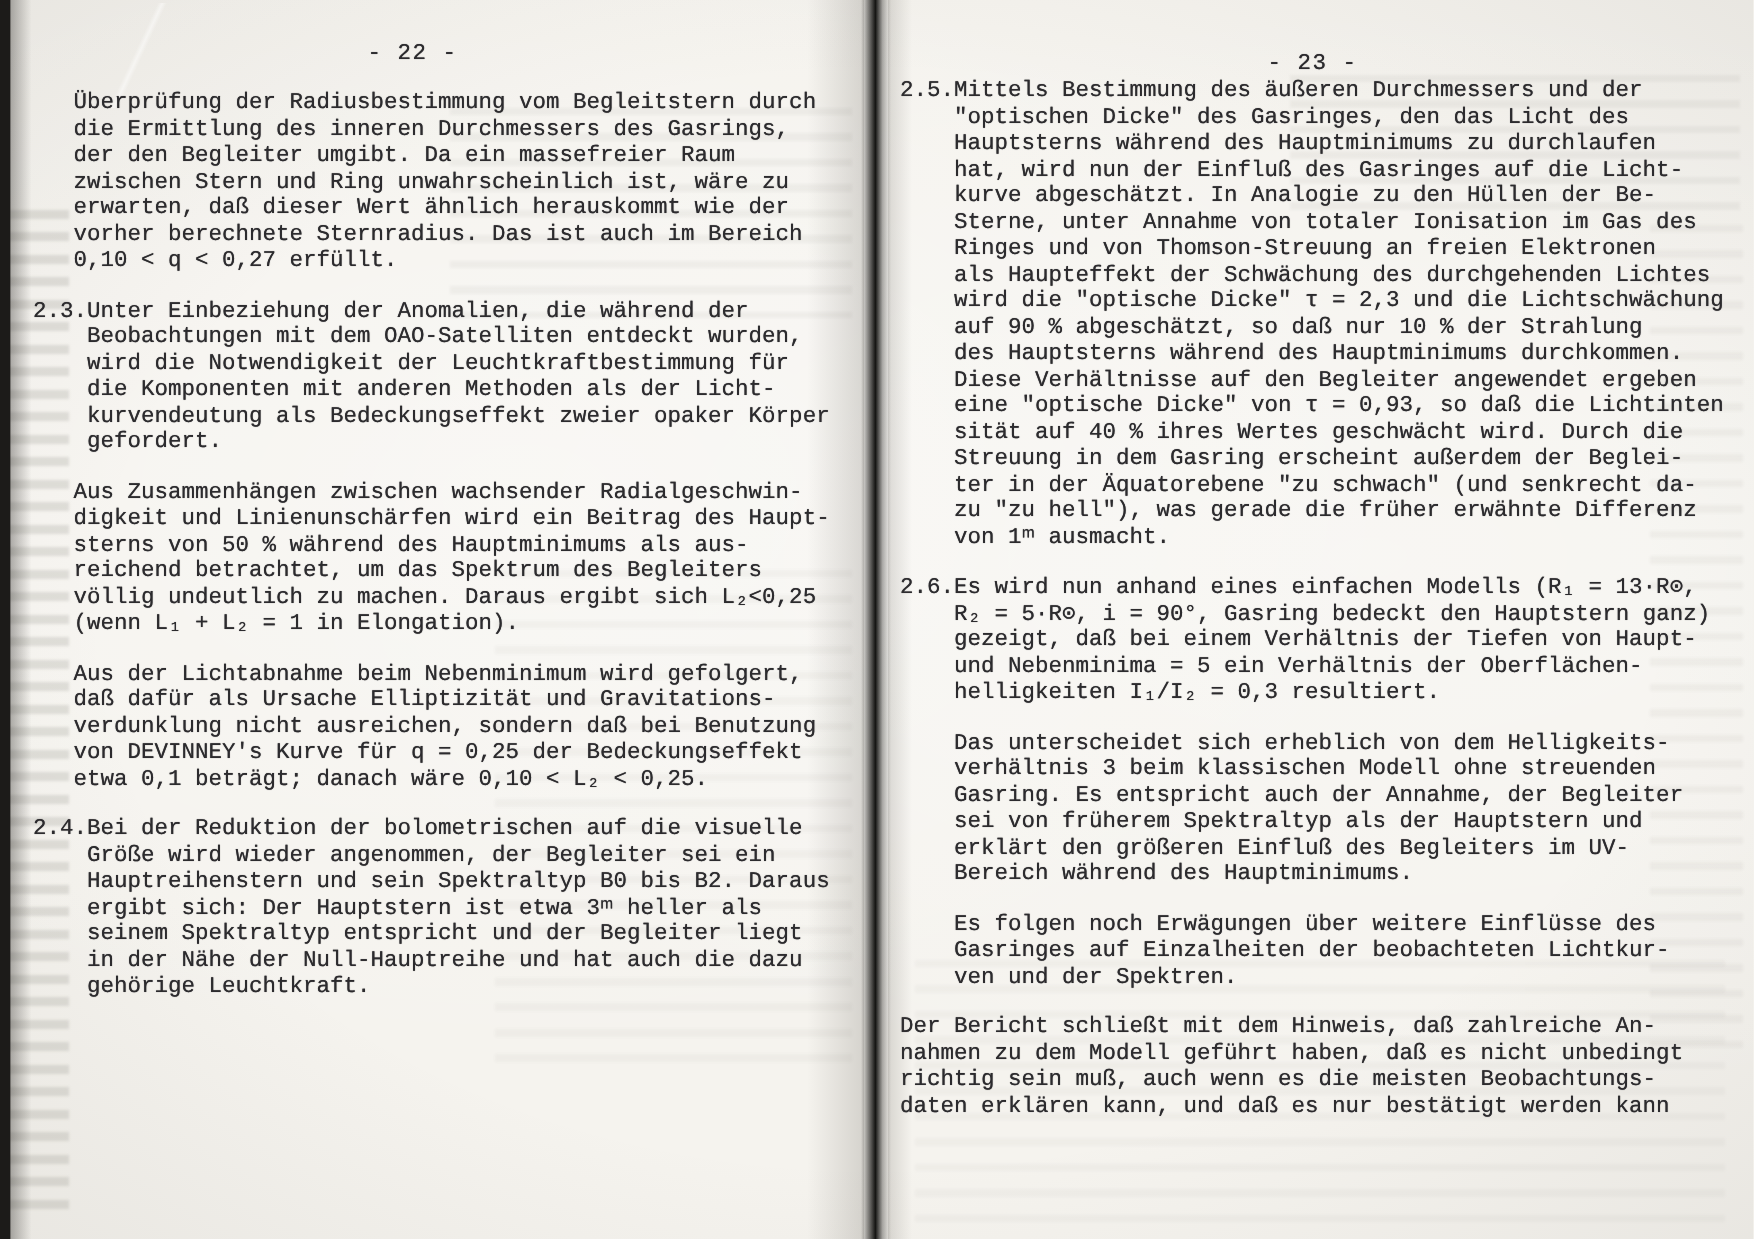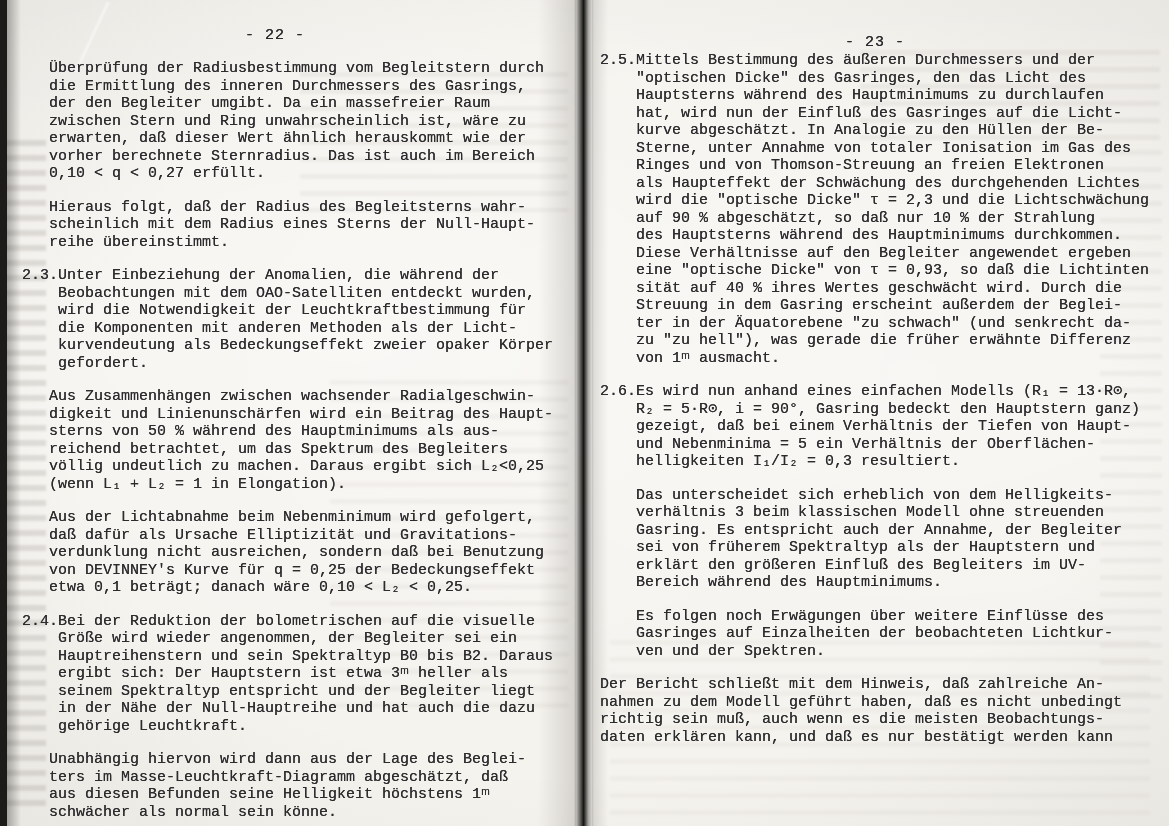--- a/index.html
+++ b/index.html
@@ -65,23 +65,20 @@
 
 <div class="pageno" style="left:245px;top:27px;">- 22 -</div>
 <div class="page" style="left:22px;top:60px;width:552px;">
   <div class="para">   Überprüfung der Radiusbestimmung vom Begleitstern durch
    die Ermittlung des inneren Durchmessers des Gasrings,
    der den Begleiter umgibt. Da ein massefreier Raum
    zwischen Stern und Ring unwahrscheinlich ist, wäre zu
    erwarten, daß dieser Wert ähnlich herauskommt wie der
    vorher berechnete Sternradius. Das ist auch im Bereich
    0,10 &lt; q &lt; 0,27 erfüllt.</div>
-  <div class="para">   Hieraus folgt, daß der Radius des Begleitsterns wahr-
-   scheinlich mit dem Radius eines Sterns der Null-Haupt-
-   reihe übereinstimmt.</div>
   <div class="para">2.3.Unter Einbeziehung der Anomalien, die während der
     Beobachtungen mit dem OAO-Satelliten entdeckt wurden,
     wird die Notwendigkeit der Leuchtkraftbestimmung für
     die Komponenten mit anderen Methoden als der Licht-
     kurvendeutung als Bedeckungseffekt zweier opaker Körper
     gefordert.</div>
   <div class="para">   Aus Zusammenhängen zwischen wachsender Radialgeschwin-
    digkeit und Linienunschärfen wird ein Beitrag des Haupt-
    sterns von 50 % während des Hauptminimums als aus-
    reichend betrachtet, um das Spektrum des Begleiters
@@ -92,24 +89,20 @@
    verdunklung nicht ausreichen, sondern daß bei Benutzung
    von DEVINNEY's Kurve für q = 0,25 der Bedeckungseffekt
    etwa 0,1 beträgt; danach wäre 0,10 &lt; L₂ &lt; 0,25.</div>
   <div class="para">2.4.Bei der Reduktion der bolometrischen auf die visuelle
     Größe wird wieder angenommen, der Begleiter sei ein
     Hauptreihenstern und sein Spektraltyp B0 bis B2. Daraus
     ergibt sich: Der Hauptstern ist etwa 3ᵐ heller als
     seinem Spektraltyp entspricht und der Begleiter liegt
     in der Nähe der Null-Hauptreihe und hat auch die dazu
     gehörige Leuchtkraft.</div>
-  <div class="para">   Unabhängig hiervon wird dann aus der Lage des Beglei-
-   ters im Masse-Leuchtkraft-Diagramm abgeschätzt, daß
-   aus diesen Befunden seine Helligkeit höchstens 1ᵐ
-   schwächer als normal sein könne.</div>
 </div>
 
 <div class="pageno" style="left:845px;top:18px;margin-top:16px;">- 23 -</div>
 <div class="page" style="left:600px;top:52px;width:565px;">
   <div class="para">2.5.Mittels Bestimmung des äußeren Durchmessers und der
     "optischen Dicke" des Gasringes, den das Licht des
     Hauptsterns während des Hauptminimums zu durchlaufen
     hat, wird nun der Einfluß des Gasringes auf die Licht-
     kurve abgeschätzt. In Analogie zu den Hüllen der Be-
     Sterne, unter Annahme von totaler Ionisation im Gas des

